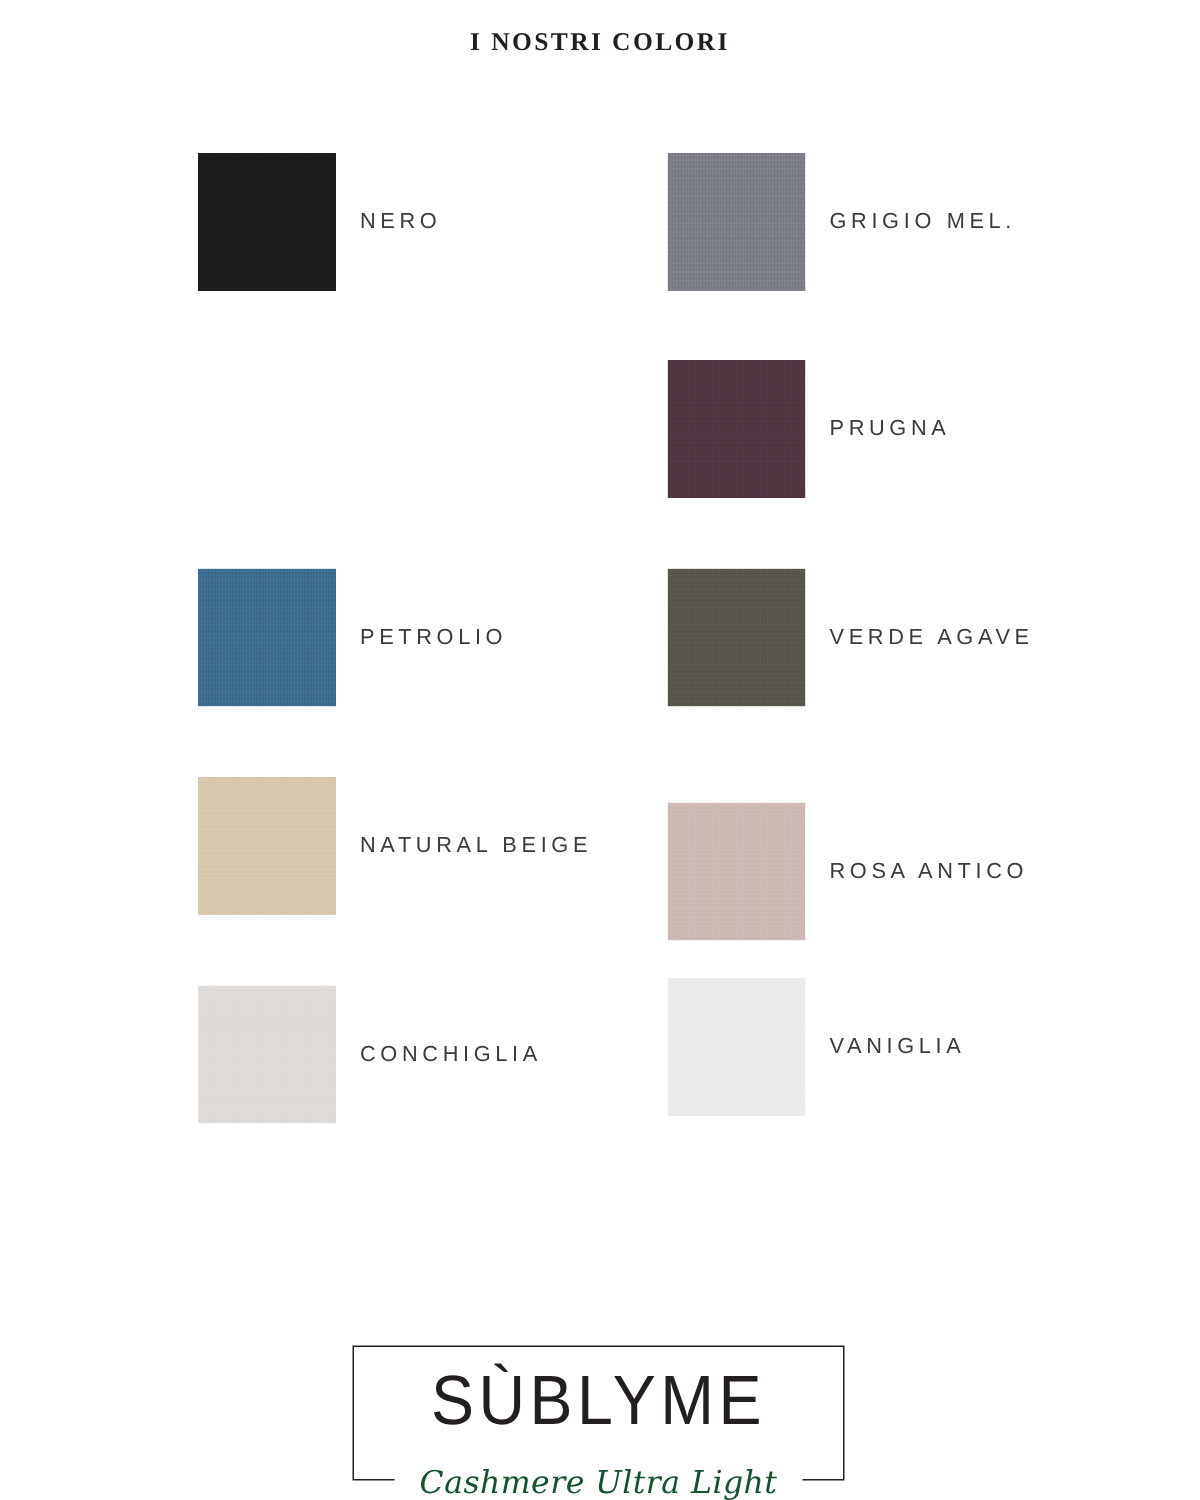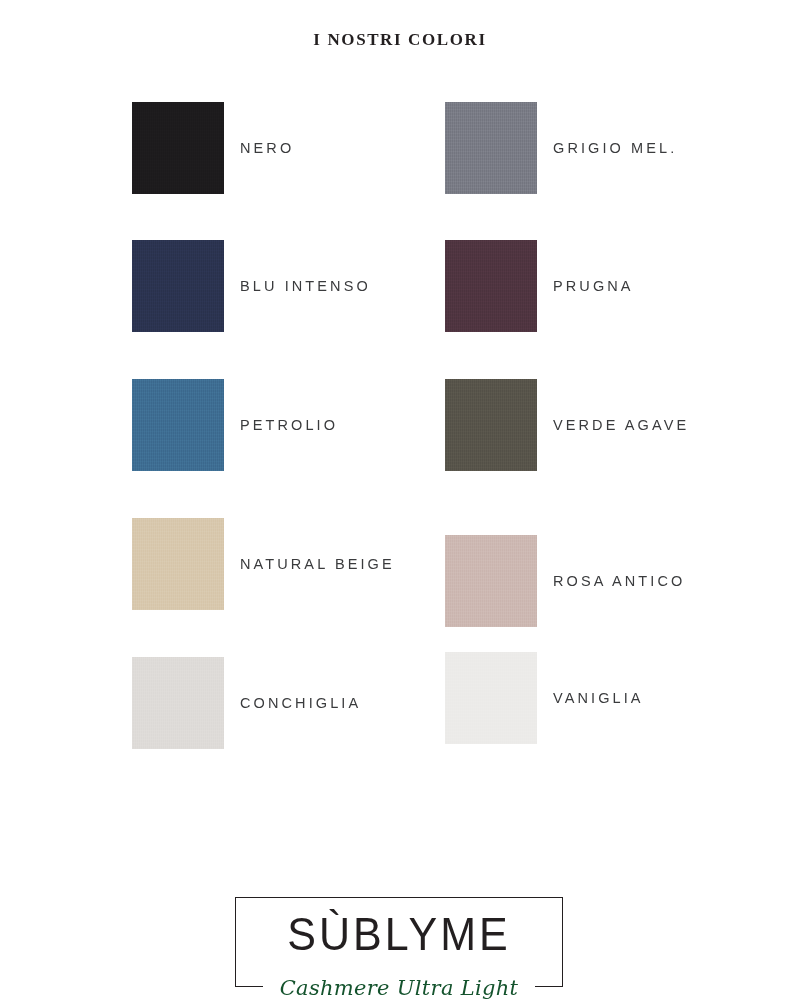--- a/index.html
+++ b/index.html
@@ -22,21 +22,20 @@
     position: absolute;
     top: 18px;
     left: 0;
     width: 800px;
     text-align: center;
     font-family: "Liberation Serif", serif;
     font-weight: bold;
     font-size: 17px;
     letter-spacing: 1.6px;
     color: #231f20;
-    margin-top: 12px;
   }
 
   
   .swatch-grid {
     position: absolute;
     top: 78px;
     left: 0;
     width: 800px;
     height: 680px;
   }
@@ -173,24 +172,20 @@
       <div class="swatch-chip" style="background-color: rgb(29, 27, 29);"></div>
       <div class="swatch-label">NERO</div>
     </div>
     <div class="swatch-cell col-right">
       <div class="swatch-chip" style="background-color: rgb(121, 123, 133);"></div>
       <div class="swatch-label">GRIGIO MEL.</div>
     </div>
   </div>
 
   <div class="swatch-row" style="top:138px;">
-    <div class="swatch-cell col-left">
-      <div class="swatch-chip" style="background-color: rgb(43, 51, 80);"></div>
-      <div class="swatch-label">BLU INTENSO</div>
-    </div>
     <div class="swatch-cell col-right">
       <div class="swatch-chip" style="background-color: rgb(79, 52, 64);"></div>
       <div class="swatch-label">PRUGNA</div>
     </div>
   </div>
 
   <div class="swatch-row" style="top:277px;padding-left:29px;">
     <div class="swatch-cell col-left">
       <div class="swatch-chip" style="background-color: rgb(62, 109, 146);"></div>
       <div class="swatch-label">PETROLIO</div>

